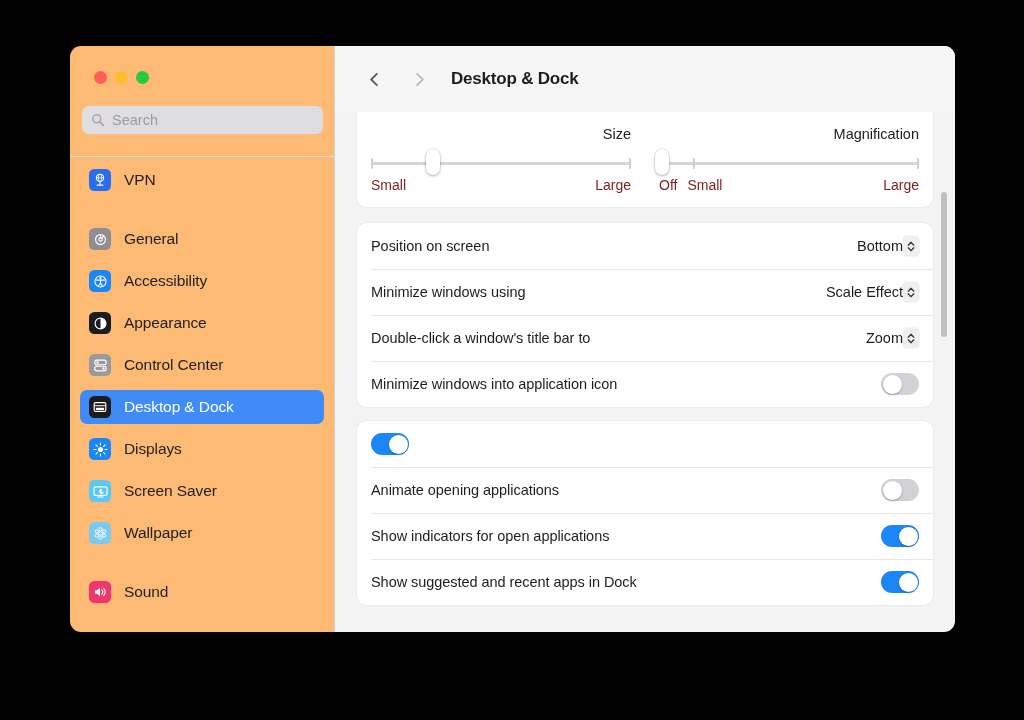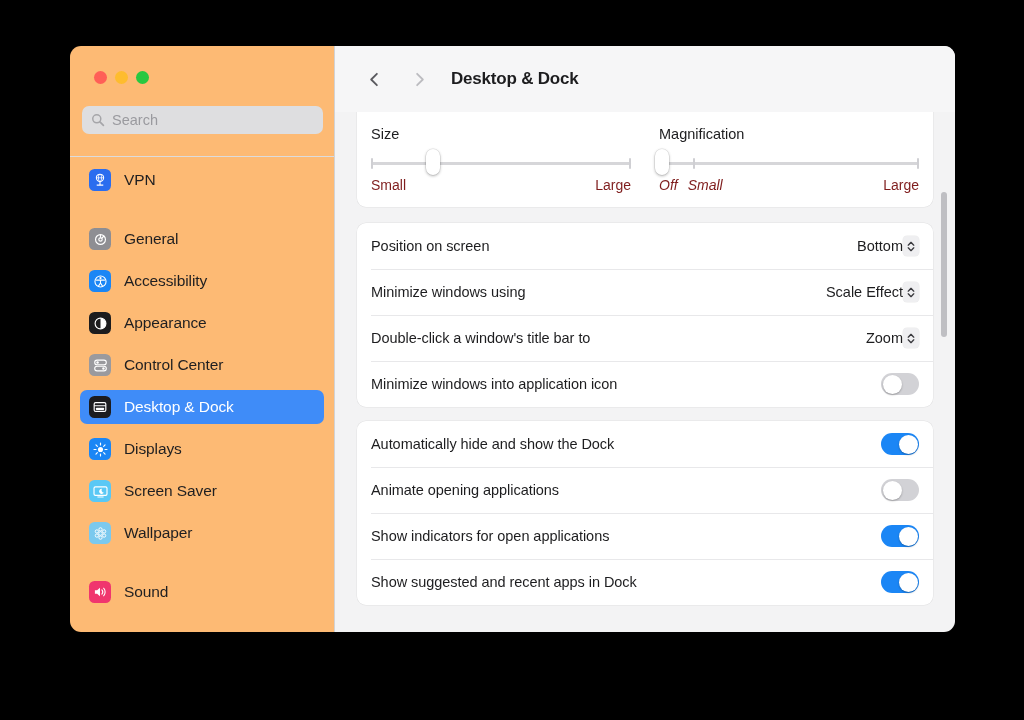--- a/index.html
+++ b/index.html
@@ -153,20 +153,21 @@
     margin-bottom: 14px;
     overflow: hidden;
     box-shadow: 0 0 0 0.5px rgba(0,0,0,0.07);
   }
   .card.slider-card {
     display: flex;
     padding: 14px 0 14px 0;
     border-radius: 0 0 9px 9px;
     margin-bottom: 16px;
     position: relative;
+    text-align: right;
   }
   .slider-col { flex: 1 1 50%; padding: 0 14px; }
   .slider-col.right { border-left: 0; }
   .slider-title {
     font-size: 14.5px;
     color: #1d1d1f;
     margin-bottom: 12px;
   }
   .slider-track-wrap { position: relative; height: 18px; }
   .slider-track {
@@ -190,21 +191,21 @@
     border-radius: 7px;
     top: -5px;
     box-shadow: 0 1px 3px rgba(0,0,0,0.30), 0 0 0 0.5px rgba(0,0,0,0.10);
   }
   .slider-labels {
     display: flex; justify-content: space-between;
     margin-top: 5px;
     font-size: 14px;
     color: #7f1d1d;
   }
-  .slider-labels .left-pair { display: flex; gap: 10px; font-style: italic; }
+  .slider-labels .left-pair { display: flex; gap: 10px; }
 
   .row {
     display: flex; align-items: center;
     justify-content: space-between;
     height: 46px;
     padding: 0 14px;
     position: relative;
   }
   .row + .row::before {
     content: "";
@@ -503,21 +504,20 @@
           <div class="row">
             <span class="row-label">Minimize windows into application icon</span>
      <span class="toggle off">
        <span class="knob"></span>
      </span>
           </div>
         </div>
 
       <div class="card" id="toggle-card">
           <div class="row">
-            <span class="row-label">Automatically hide and show the Dock</span>
        <span class="toggle on">
          <span class="knob"></span>
        </span>
           </div>
           <div class="row">
             <span class="row-label">Animate opening applications</span>
        <span class="toggle off">
          <span class="knob"></span>
        </span>
           </div>

